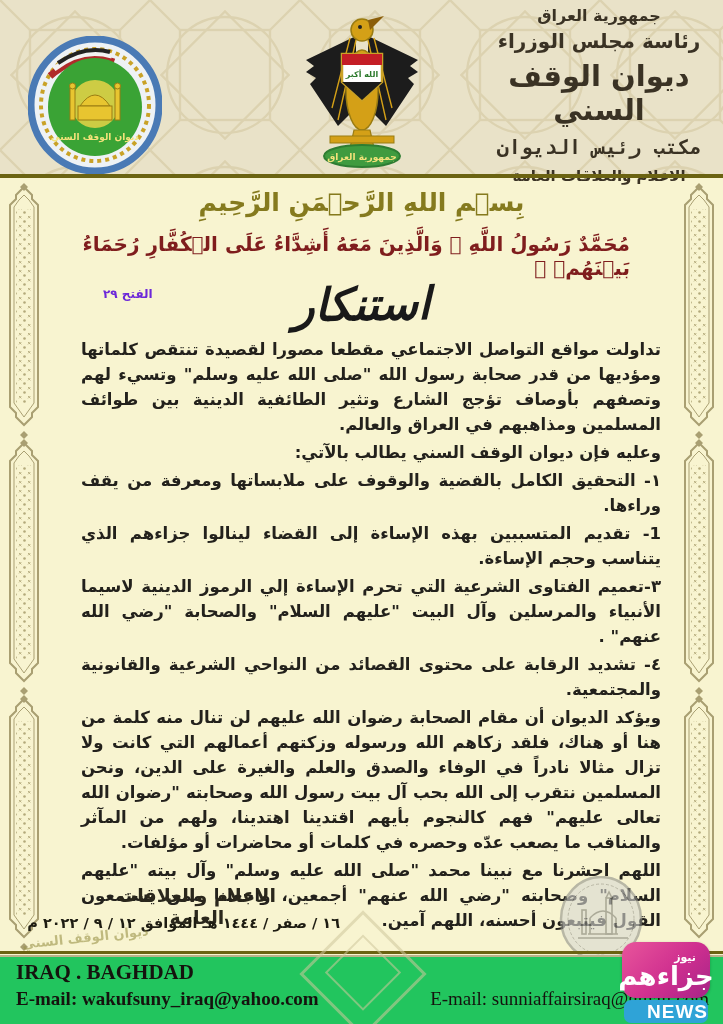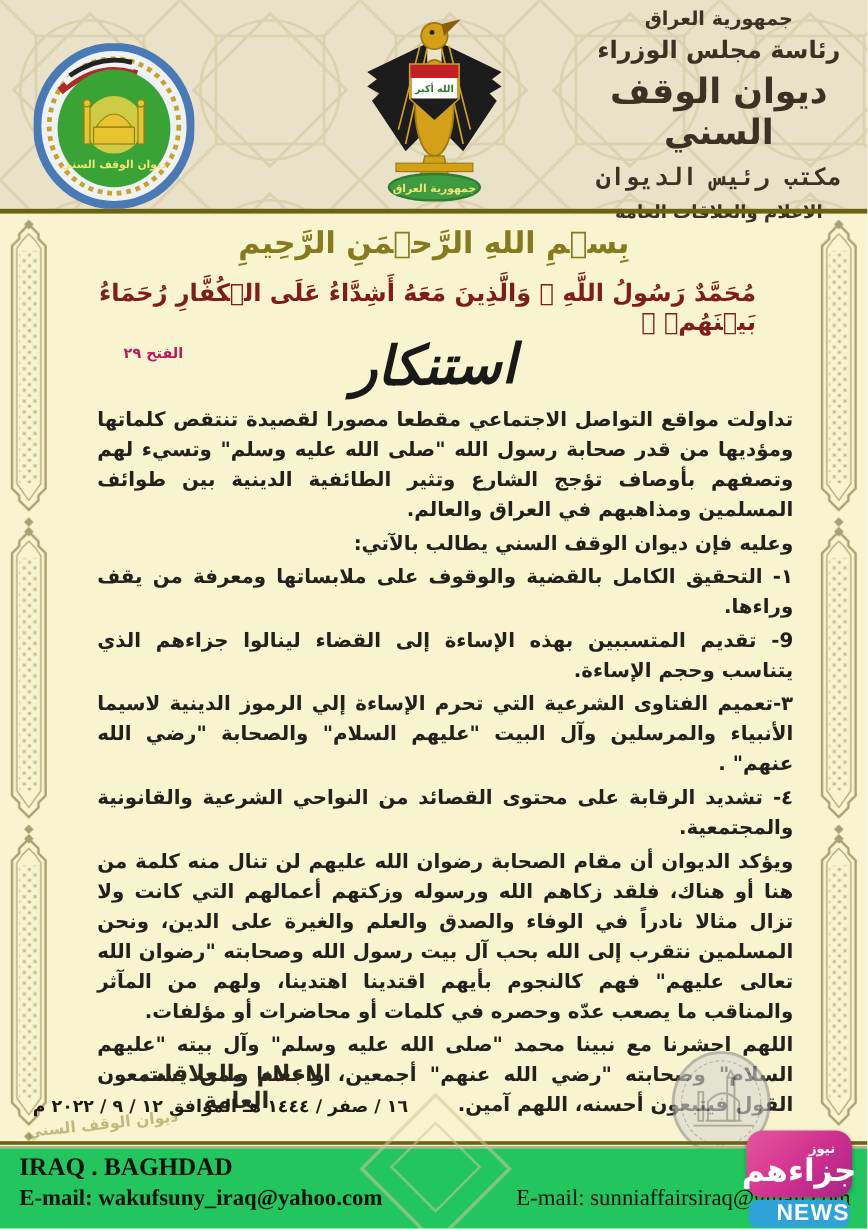--- a/index.html
+++ b/index.html
@@ -31,21 +31,21 @@
   .basmala{
     position:absolute;left:0;top:188px;width:723px;text-align:center;
     color:#857a1e;font-size:25px;font-weight:700;direction:rtl;
   }
   .verse{
     position:absolute;left:67px;top:232px;width:563px;text-align:right;
     color:#7f1d1d;font-size:20px;font-weight:700;direction:rtl;
   }
   .verse-ref{
     position:absolute;left:103px;top:287px;width:60px;
-    color:#be185d;font-size:12px;font-weight:700;direction:rtl;text-align:left;
+    color:#6d28d9;font-size:12px;font-weight:700;direction:rtl;text-align:left;
   }
   .doc-title{
     position:absolute;left:0;top:278px;width:723px;text-align:center;
     color:#191919;font-size:45px;font-weight:700;font-style:italic;
     transform:rotate(-1deg);direction:rtl;
   }
   .body-flow{
     position:absolute;right:62px;top:337px;width:580px;
     direction:rtl;text-align:justify;color:#23211c;
     font-size:16.5px;font-weight:700;line-height:25px;
@@ -197,21 +197,21 @@
 
   <div class="basmala">بِسۡمِ اللهِ الرَّحۡمَنِ الرَّحِيمِ</div>
   <div class="verse">مُحَمَّدٌ رَسُولُ اللَّهِ ۚ وَالَّذِينَ مَعَهُ أَشِدَّاءُ عَلَى الۡكُفَّارِ رُحَمَاءُ بَيۡنَهُمۡ ۗ</div>
   <div class="verse-ref">الفتح ٢٩</div>
   <div class="doc-title">استنكار</div>
 
   <div class="body-flow">
       <p>تداولت مواقع التواصل الاجتماعي مقطعا مصورا لقصيدة تنتقص كلماتها ومؤديها من قدر صحابة رسول الله "صلى الله عليه وسلم" وتسيء لهم وتصفهم بأوصاف تؤجج الشارع وتثير الطائفية الدينية بين طوائف المسلمين ومذاهبهم في العراق والعالم.</p>
       <p>وعليه فإن ديوان الوقف السني يطالب بالآتي:</p>
       <p>١- التحقيق الكامل بالقضية والوقوف على ملابساتها ومعرفة من يقف وراءها.</p>
-      <p>9- تقديم المتسببين بهذه الإساءة إلى القضاء لينالوا جزاءهم الذي يتناسب وحجم الإساءة.</p>
+      <p>1- تقديم المتسببين بهذه الإساءة إلى القضاء لينالوا جزاءهم الذي يتناسب وحجم الإساءة.</p>
       <p>٣-تعميم الفتاوى الشرعية التي تحرم الإساءة إلي الرموز الدينية لاسيما الأنبياء والمرسلين وآل البيت "عليهم السلام" والصحابة "رضي الله عنهم" .</p>
       <p>٤- تشديد الرقابة على محتوى القصائد من النواحي الشرعية والقانونية والمجتمعية.</p>
       <p>ويؤكد الديوان أن مقام الصحابة رضوان الله عليهم لن تنال منه كلمة من هنا أو هناك، فلقد زكاهم الله ورسوله وزكتهم أعمالهم التي كانت ولا تزال مثالا نادراً في الوفاء والصدق والعلم والغيرة على الدين، ونحن المسلمين نتقرب إلى الله بحب آل بيت رسول الله وصحابته "رضوان الله تعالى عليهم" فهم كالنجوم بأيهم اقتدينا اهتدينا، ولهم من المآثر والمناقب ما يصعب عدّه وحصره في كلمات أو محاضرات أو مؤلفات.</p>
       <p>اللهم احشرنا مع نبينا محمد "صلى الله عليه وسلم" وآل بيته "عليهم السلام" وصحابته "رضي الله عنهم" أجمعين، واجعلنا ممن يستمعون القول فيتبعون أحسنه، اللهم آمين.</p>
     </div>
 
   <div class="closing-dept">الاعلام والعلاقات العامة</div>
   <div class="date-line">١٦ / صفر / ١٤٤٤ هـ الموافق ١٢ / ٩ / ٢٠٢٢ م</div>
   <div class="wm-script">ديوان الوقف السني</div>
 

